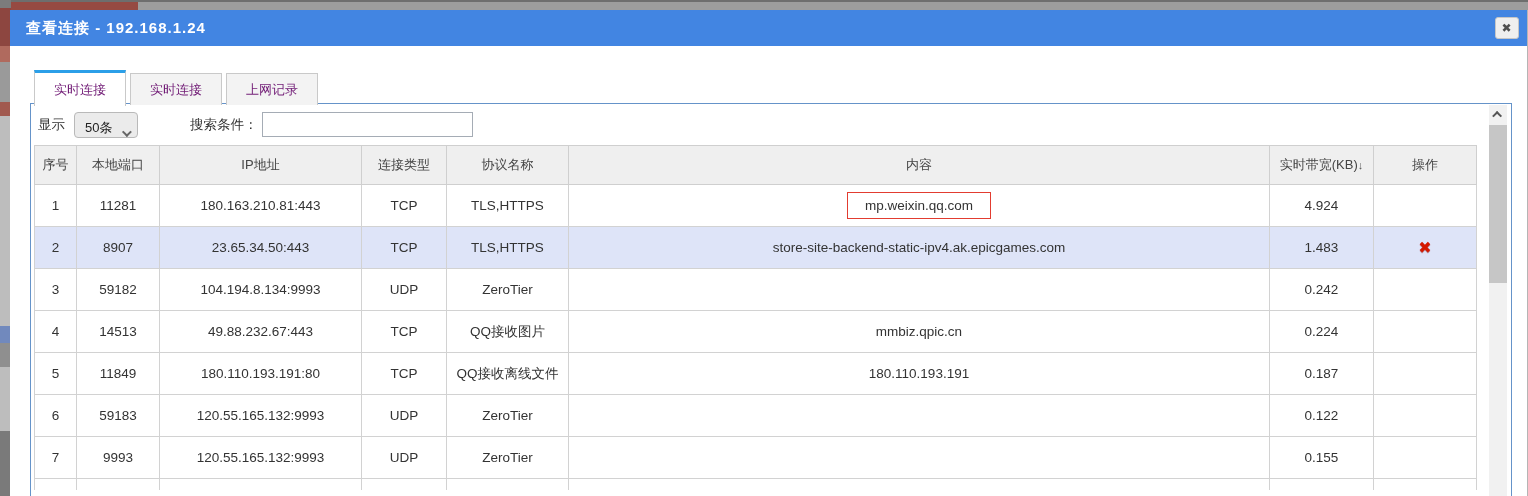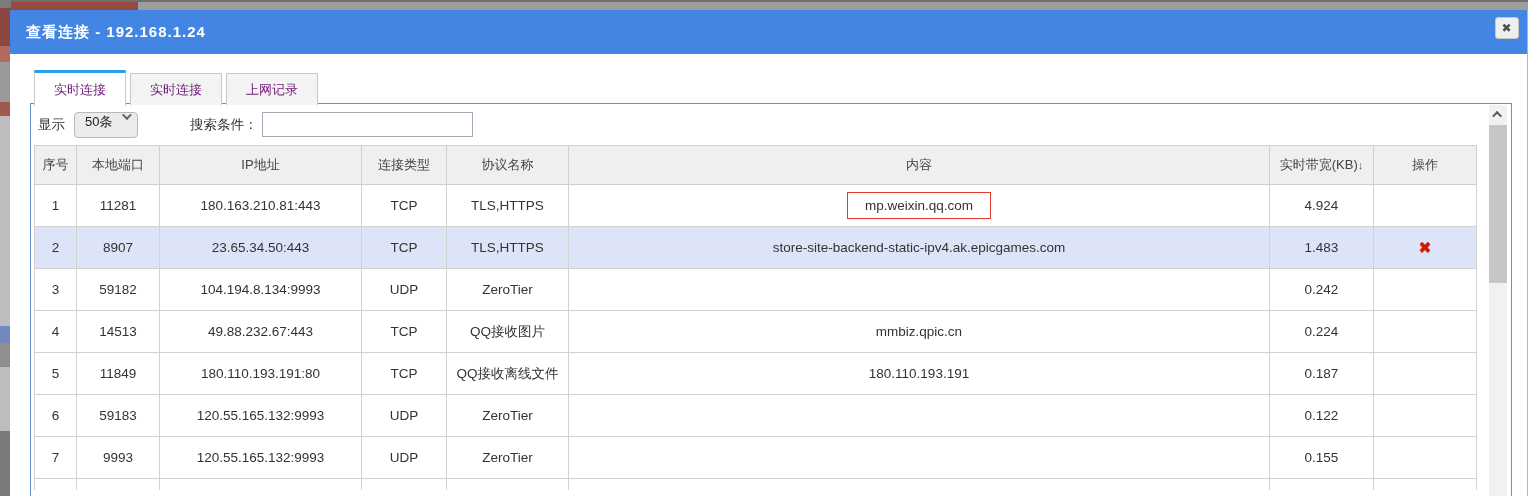--- a/index.html
+++ b/index.html
@@ -19,33 +19,33 @@
   .seg4 { height:40px; background:#9a9a9a; }
   .seg5 { height:14px; background:#a1594f; }
   .seg6 { height:210px; background:#bdbdbd; }
   .seg7 { height:17px; background:#7189bd; }
   .seg8 { height:24px; background:#8f8f8f; }
   .seg9 { height:64px; background:#bdbdbd; }
   .seg10 { height:65px; background:#7a7a7a; }
 
   
   .dialog { position:absolute; left:10px; top:10px; width:1518px; height:486px; background:#fff; border-right:1px solid #b5b5b5; }
-  .titlebar { position:relative; height:44px; background:#4285e2; color:#fff; display:flex; align-items:center; padding:4px 16px; font-size:15px; font-weight:bold; letter-spacing:1px; }
+  .titlebar { position:relative; height:36px; background:#4285e2; color:#fff; display:flex; align-items:center; padding:4px 16px; font-size:15px; font-weight:bold; letter-spacing:1px; }
   .close-btn { position:absolute; top:7px; right:8px; width:24px; height:22px; background:#efefef; border:1px solid #c6c6c6; border-radius:3px; color:#4f4f4f; font-size:12px; font-weight:bold; display:flex; align-items:center; justify-content:center; cursor:pointer; }
 
   
   .tabs { position:absolute; left:24px; top:60px; display:flex; gap:4px; align-items:flex-end; z-index:3; }
   .tab { height:32px; padding:0 19px; background:#f3f3f3; border:1px solid #c9c9c9; border-bottom:none; display:flex; align-items:center; font-size:13px; color:#701a75; cursor:pointer; }
   .tab.active { height:36px; background:#fff; border-top:3px solid #2b9fe8; position:relative; margin-bottom:-1px; z-index:4; }
 
   
   .panel { position:absolute; left:20px; right:15px; top:93px; bottom:-2px; border:1px solid #6593c9; background:#fff; overflow:hidden; }
 
   .controls { height:41px; display:flex; align-items:center; padding-left:7px; font-size:13.5px; color:#333; position:relative; }
-  .select-box { margin-left:9px; width:64px; height:26px; background:#ebebeb; border:1px solid #b9b9b9; border-radius:4px; display:flex; align-items:flex-start; justify-content:space-between; padding:0 8px 0 10px; font-size:13px; color:#222; cursor:pointer; }
+  .select-box { margin-left:9px; width:64px; height:26px; background:#ebebeb; border:1px solid #b9b9b9; border-radius:4px; display:flex; align-items:flex-end; justify-content:space-between; padding:0 8px 0 10px; font-size:13px; color:#222; cursor:pointer; }
   .chev { width:7px; height:7px; border-right:2px solid #666; border-bottom:2px solid #666; transform:rotate(45deg) translateY(-2px); }
   .search-label { margin-left:52px; }
   .search-input { margin-left:4px; width:211px; height:25px; border:1px solid #a5acb5; font-size:13px; padding:0 6px; outline:none; }
   .policy-btn { position:relative; margin-left:auto; margin-right:86px; width:133px; height:24px; border:1px solid #9a9a9a; border-radius:4px; background:linear-gradient(#ffffff,#eaeaea); font-size:13px; color:#222; display:flex; align-items:center; justify-content:center; cursor:pointer; box-shadow:0 1px 1px rgba(0,0,0,0.15); }
   .pencil { position:absolute; right:5px; bottom:1px; font-size:11px; color:#e8a23c; line-height:1; }
 
   
   table.conn { border-collapse:collapse; table-layout:fixed; width:1442px; margin-left:3px; }
   .conn th { height:39px; background:#efefef; border:1px solid #cfcfcf; font-weight:normal; font-size:13px; color:#444; }
   .conn td { height:42px; border:1px solid #d2d2d2; text-align:center; font-size:13.5px; color:#333; background:#fff; }

